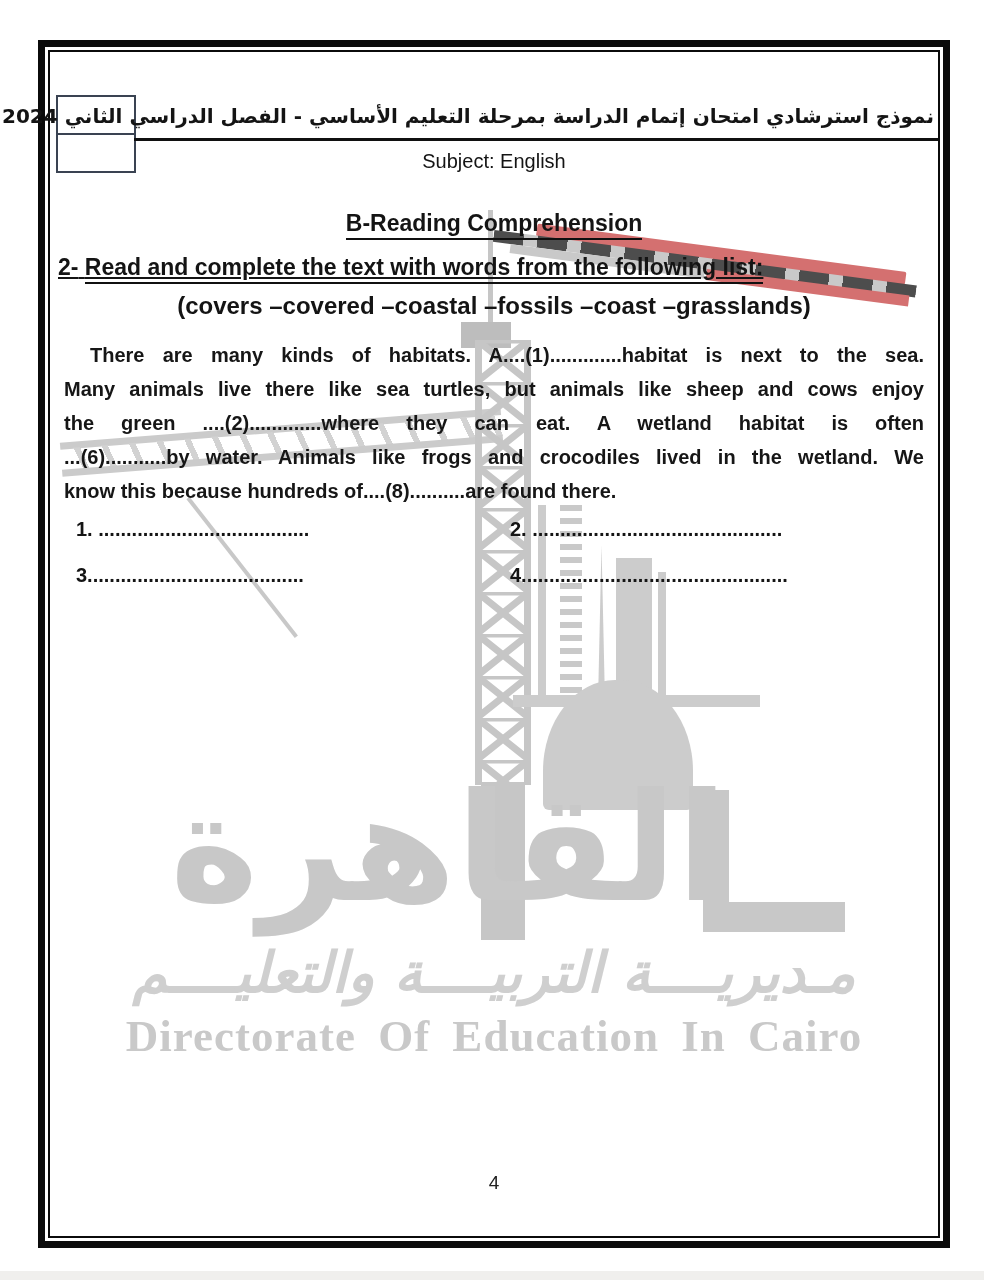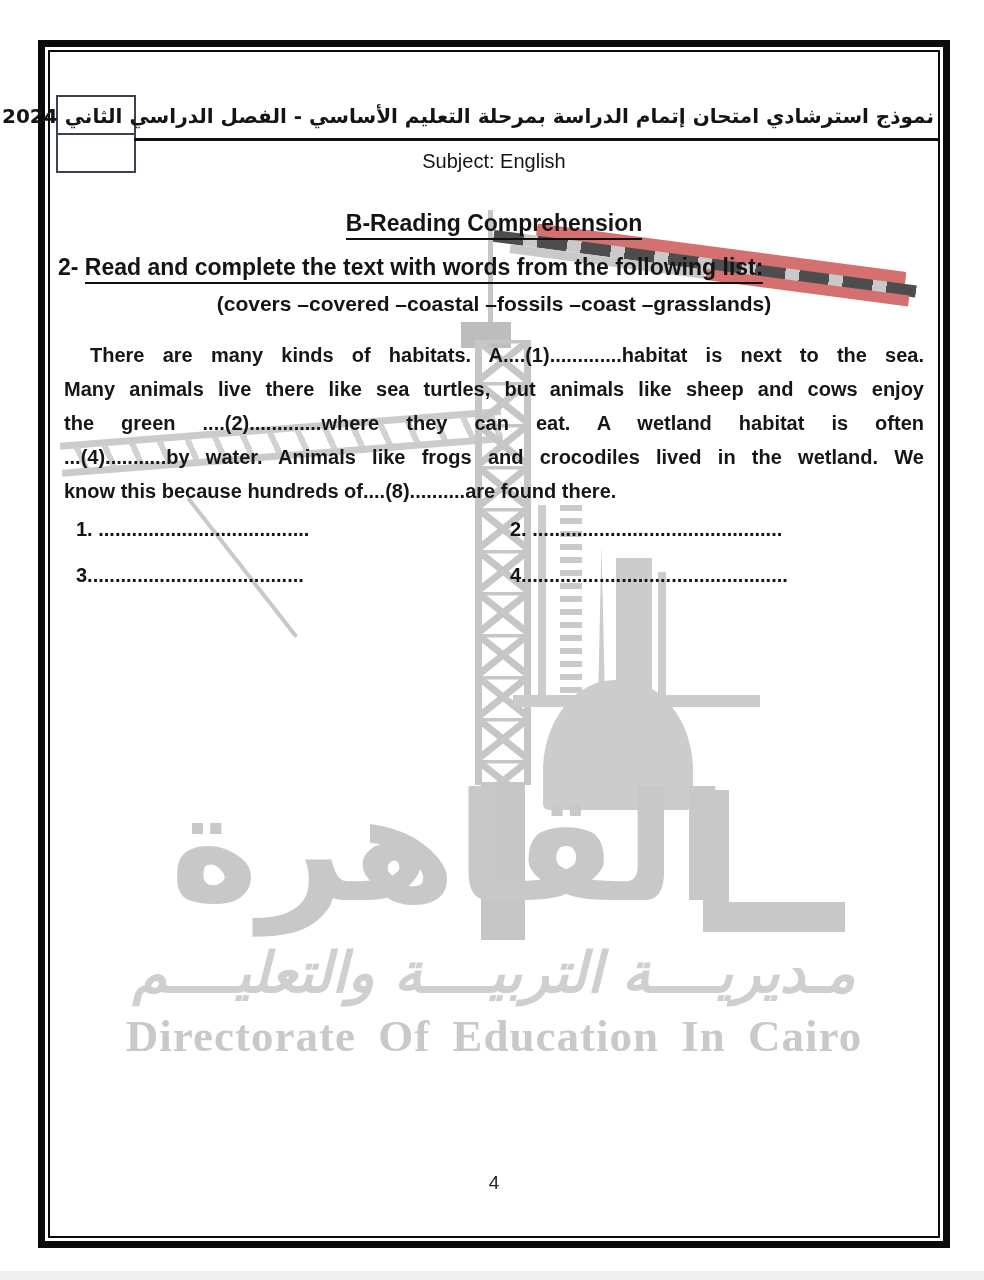--- a/index.html
+++ b/index.html
@@ -26,22 +26,22 @@
   .hdr-title {
     position:absolute; left:90px; right:4px; top:46px; height:40px;
     font-size:20px; font-weight:bold; text-align:center; white-space:nowrap; line-height:36px;
   }
   .hdr-rule { position:absolute; left:84px; right:0; top:86px; height:3px; background:#101010; }
   .subject { position:absolute; left:0; right:0; top:98px; text-align:center; font-size:20px; font-weight:normal; }
 
   .section-title { position:absolute; left:0; right:0; top:158px; text-align:center; font-size:23px; font-weight:600; }
   .u2 { border-bottom:2px solid #101010; padding-bottom:2px; }
 
-  .question-line { position:absolute; left:8px; right:16px; top:202px; font-size:23px; font-weight:bold; white-space:nowrap; }
-  .word-bank { position:absolute; left:0; right:0; top:240px; text-align:center; font-size:21px; font-weight:bold; }
+  .question-line { position:absolute; left:8px; right:16px; top:202px; font-size:23px; font-weight:bold; white-space:nowrap;text-decoration:underline; }
+  .word-bank { position:absolute; left:0; right:0; top:240px; text-align:center; font-size:24px; font-weight:bold; }
 
   .passage { position:absolute; left:14px; right:14px; top:286px; font-size:20px; font-weight:600; color:#161616; }
   .pl { line-height:34px; text-align:justify; text-align-last:justify; }
   .pl.first { padding-left:26px; }
   .pl.last { text-align-last:left; }
 
   .ans-row { position:absolute; left:26px; right:0; font-size:20px; font-weight:600; white-space:nowrap; }
   .ans-row.r1 { top:466px; }
   .ans-row.r2 { top:512px; }
   .ans-col2 { position:absolute; left:434px; top:0; }
@@ -165,21 +165,21 @@
         <span>2-</span>
         <span class="u2">Read and complete the text with words from the following list:</span>
       </div>
 
       <div class="word-bank">(covers –covered –coastal –fossils –coast –grasslands)</div>
 
       <div class="passage">
         <div class="pl first">There are many kinds of habitats. A....(1).............habitat is next to the sea.</div>
         <div class="pl">Many animals live there like sea turtles, but animals like sheep and cows enjoy</div>
         <div class="pl">the green ....(2).............where they can eat. A wetland habitat is often</div>
-        <div class="pl">...(4)...........by water. Animals like frogs and crocodiles lived in the wetland. We</div>
+        <div class="pl">...(6)...........by water. Animals like frogs and crocodiles lived in the wetland. We</div>
         <div class="pl last">know this because hundreds of....(8)..........are found there.</div>
       </div>
 
       <div class="ans-row r1">
         <span>1. ......................................</span>
         <span class="ans-col2">2. .............................................</span>
       </div>
       <div class="ans-row r2">
         <span>3.......................................</span>
         <span class="ans-col2">4................................................</span>

